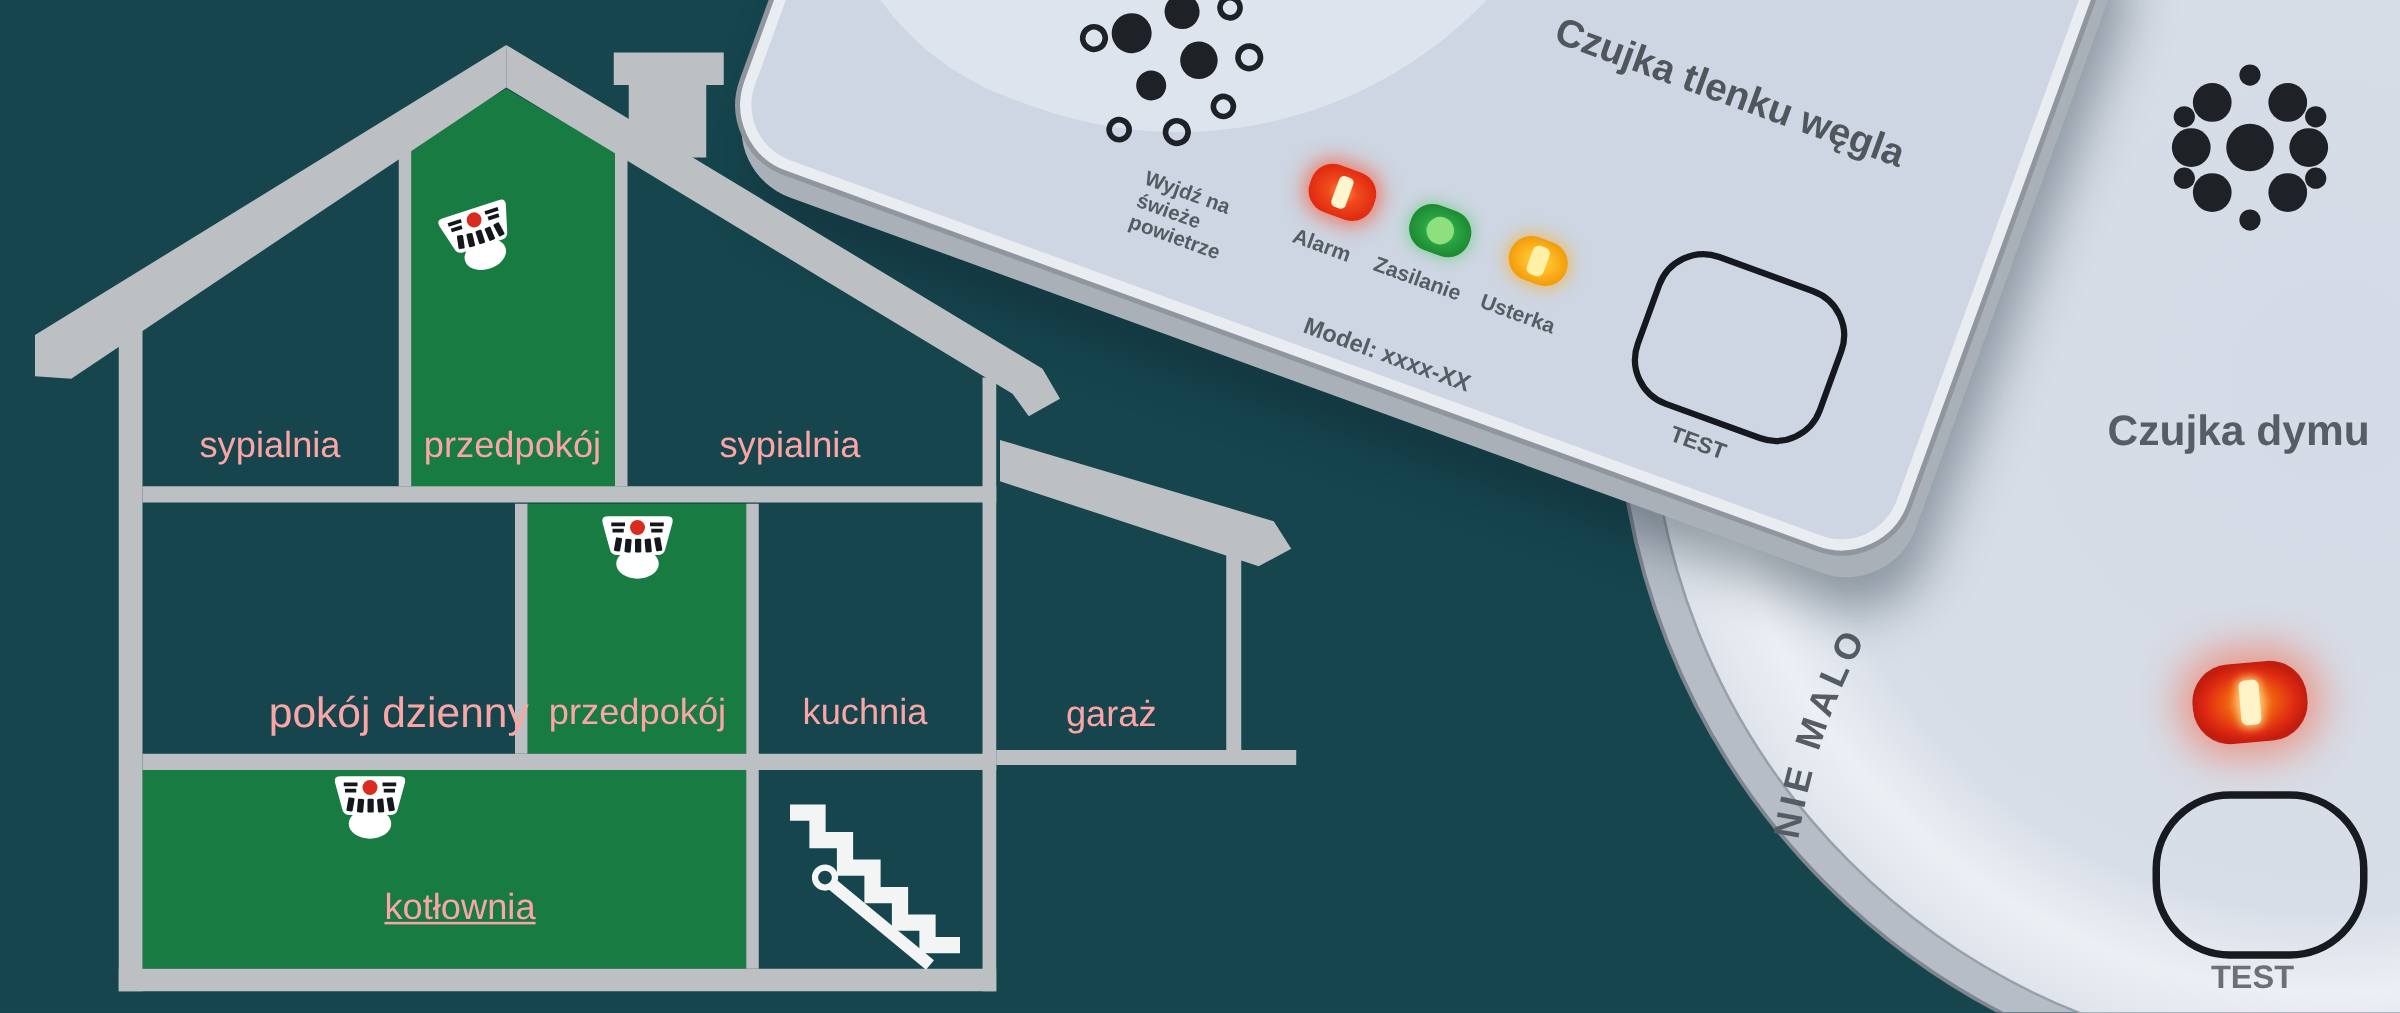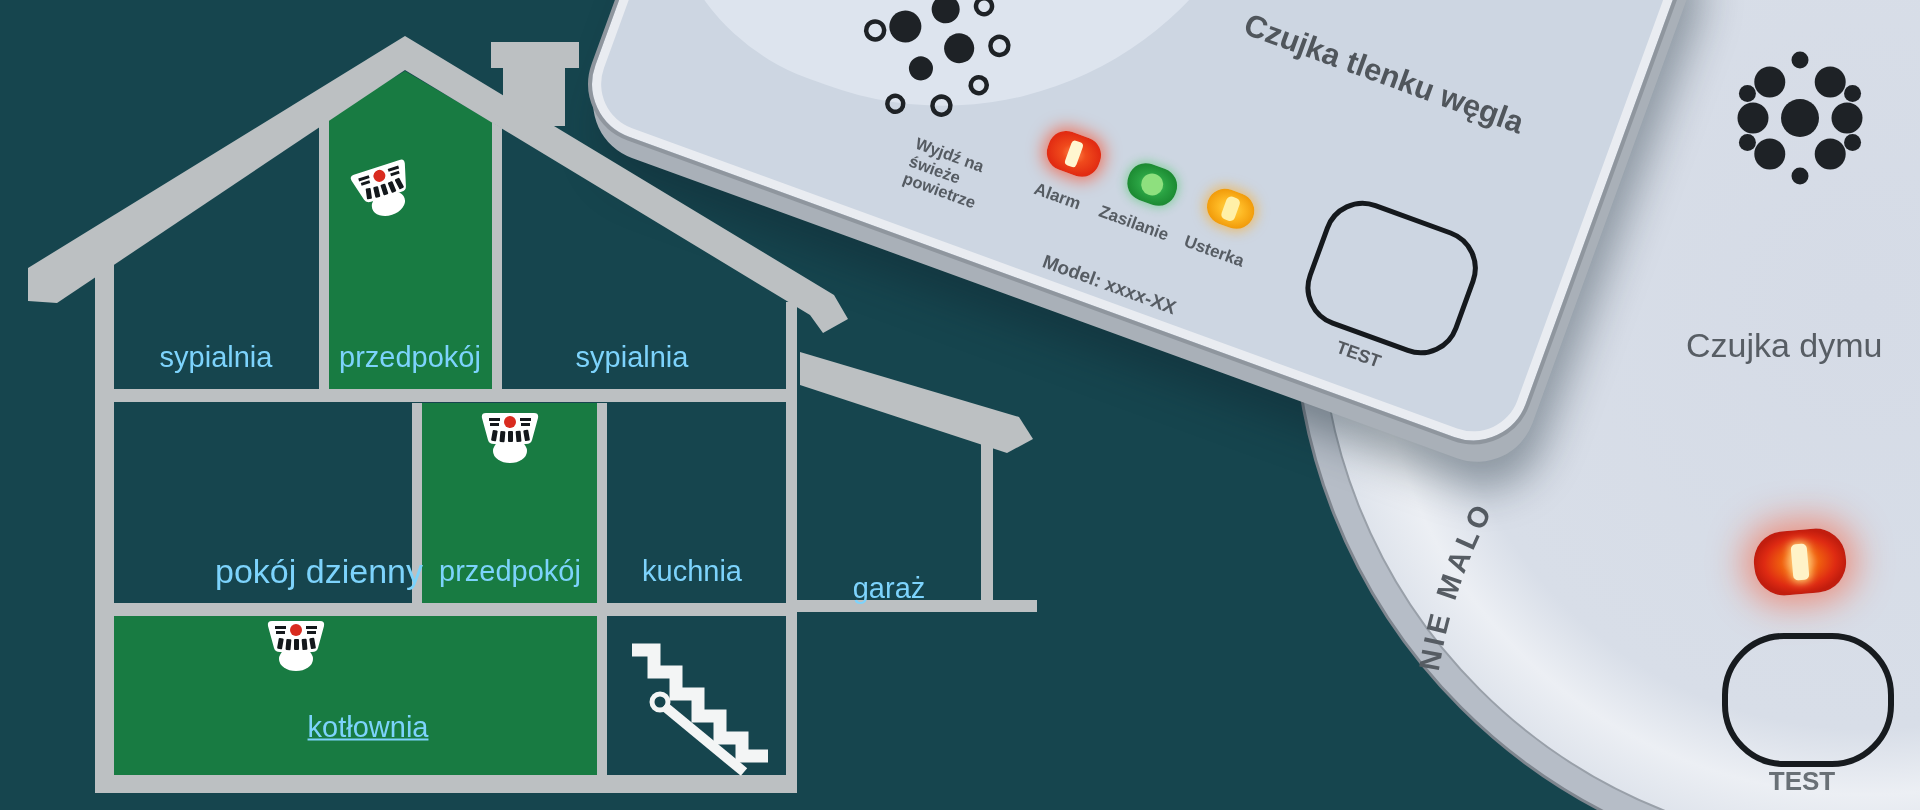--- a/index.html
+++ b/index.html
@@ -6,21 +6,21 @@
   body{
     width:1920px;height:810px;position:relative;overflow:hidden;
     background:#16454e;
     font-family:"Liberation Sans", sans-serif;
   }
   .abs{position:absolute;}
 
   
   #smoke-layer{left:0;top:0;width:1920px;height:810px;z-index:1;}
   .smoke-title{
-    left:1686px;top:326px;font-size:34px;font-weight:normal;color:#575d64;
+    left:1686px;top:326px;font-size:34px;font-weight:bold;color:#575d64;
     white-space:nowrap;z-index:1;
   }
   .smoke-led{
     left:1754px;top:530px;width:92px;height:64px;border-radius:30px;
     transform:rotate(-5deg);
     background:radial-gradient(closest-side,#ffb46b 0%,#f0600f 40%,#de2a12 78%,#c21d0e 100%);
     box-shadow:0 0 34px 10px rgba(255,70,25,.5);
     z-index:1;
   }
   .smoke-led .led-core{
@@ -98,21 +98,21 @@
   }
   .co-test-label{
     left:766px;top:515px;width:100px;text-align:center;
     font-size:18px;font-weight:bold;color:#53585e;
   }
 
   
   #house-layer{left:0;top:0;width:1920px;height:810px;z-index:3;}
   .room-label{
     transform:translate(-50%,-50%);white-space:nowrap;z-index:4;
-    color:#7dd3fc;font-size:29px;
+    color:#fca5a5;font-size:29px;
   }
   .room-label.big{font-size:34px;}
   .house-icon{z-index:4;}
 </style>
 </head>
 <body>
 
 <svg id="smoke-layer" class="abs" width="1920" height="810" viewBox="0 0 1920 810">
   <defs>
     <radialGradient id="smokeGrad" cx="1865" cy="304" r="545" gradientUnits="userSpaceOnUse">
@@ -240,21 +240,21 @@
     <circle cx="660" cy="702" r="8" fill="none" stroke="#f3f5f5" stroke-width="5"></circle>
   </g>
 </svg>
 
 <div class="abs room-label" style="left:216px;top:357px;">sypialnia</div>
 <div class="abs room-label" style="left:410px;top:357px;">przedpokój</div>
 <div class="abs room-label" style="left:632px;top:357px;">sypialnia</div>
 <div class="abs room-label big" style="left:287px;top:571px;margin-left:32px;">pokój dzienny</div>
 <div class="abs room-label" style="left:510px;top:571px;">przedpokój</div>
 <div class="abs room-label" style="left:692px;top:571px;">kuchnia</div>
-<div class="abs room-label" style="left:889px;top:588px;">garaż</div>
+<div class="abs room-label" style="left:889px;top:572px;">garaż</div>
 <div class="abs room-label" style="left:368px;top:727px;text-decoration:underline;">kotłownia</div>
 
 <div class="abs house-icon" style="left:354px;top:163px;transform:rotate(-18deg);"><svg width="62" height="56" viewBox="0 0 62 56">
       <path d="M7,3 L55,3 Q60,3 59,8 L53,30 Q52,34 47,34 L15,34 Q10,34 9,30 L3,8 Q2,3 7,3 Z" fill="#ffffff"></path>
       <ellipse cx="31" cy="41" rx="17" ry="12" fill="#ffffff"></ellipse>
       <circle cx="31" cy="12" r="6" fill="#d92b1f"></circle>
       <rect x="10" y="8" width="11" height="3" fill="#14181c"></rect>
       <rect x="11" y="13" width="9" height="3" fill="#14181c"></rect>
       <rect x="41" y="8" width="11" height="3" fill="#14181c"></rect>
       <rect x="42" y="13" width="9" height="3" fill="#14181c"></rect>

